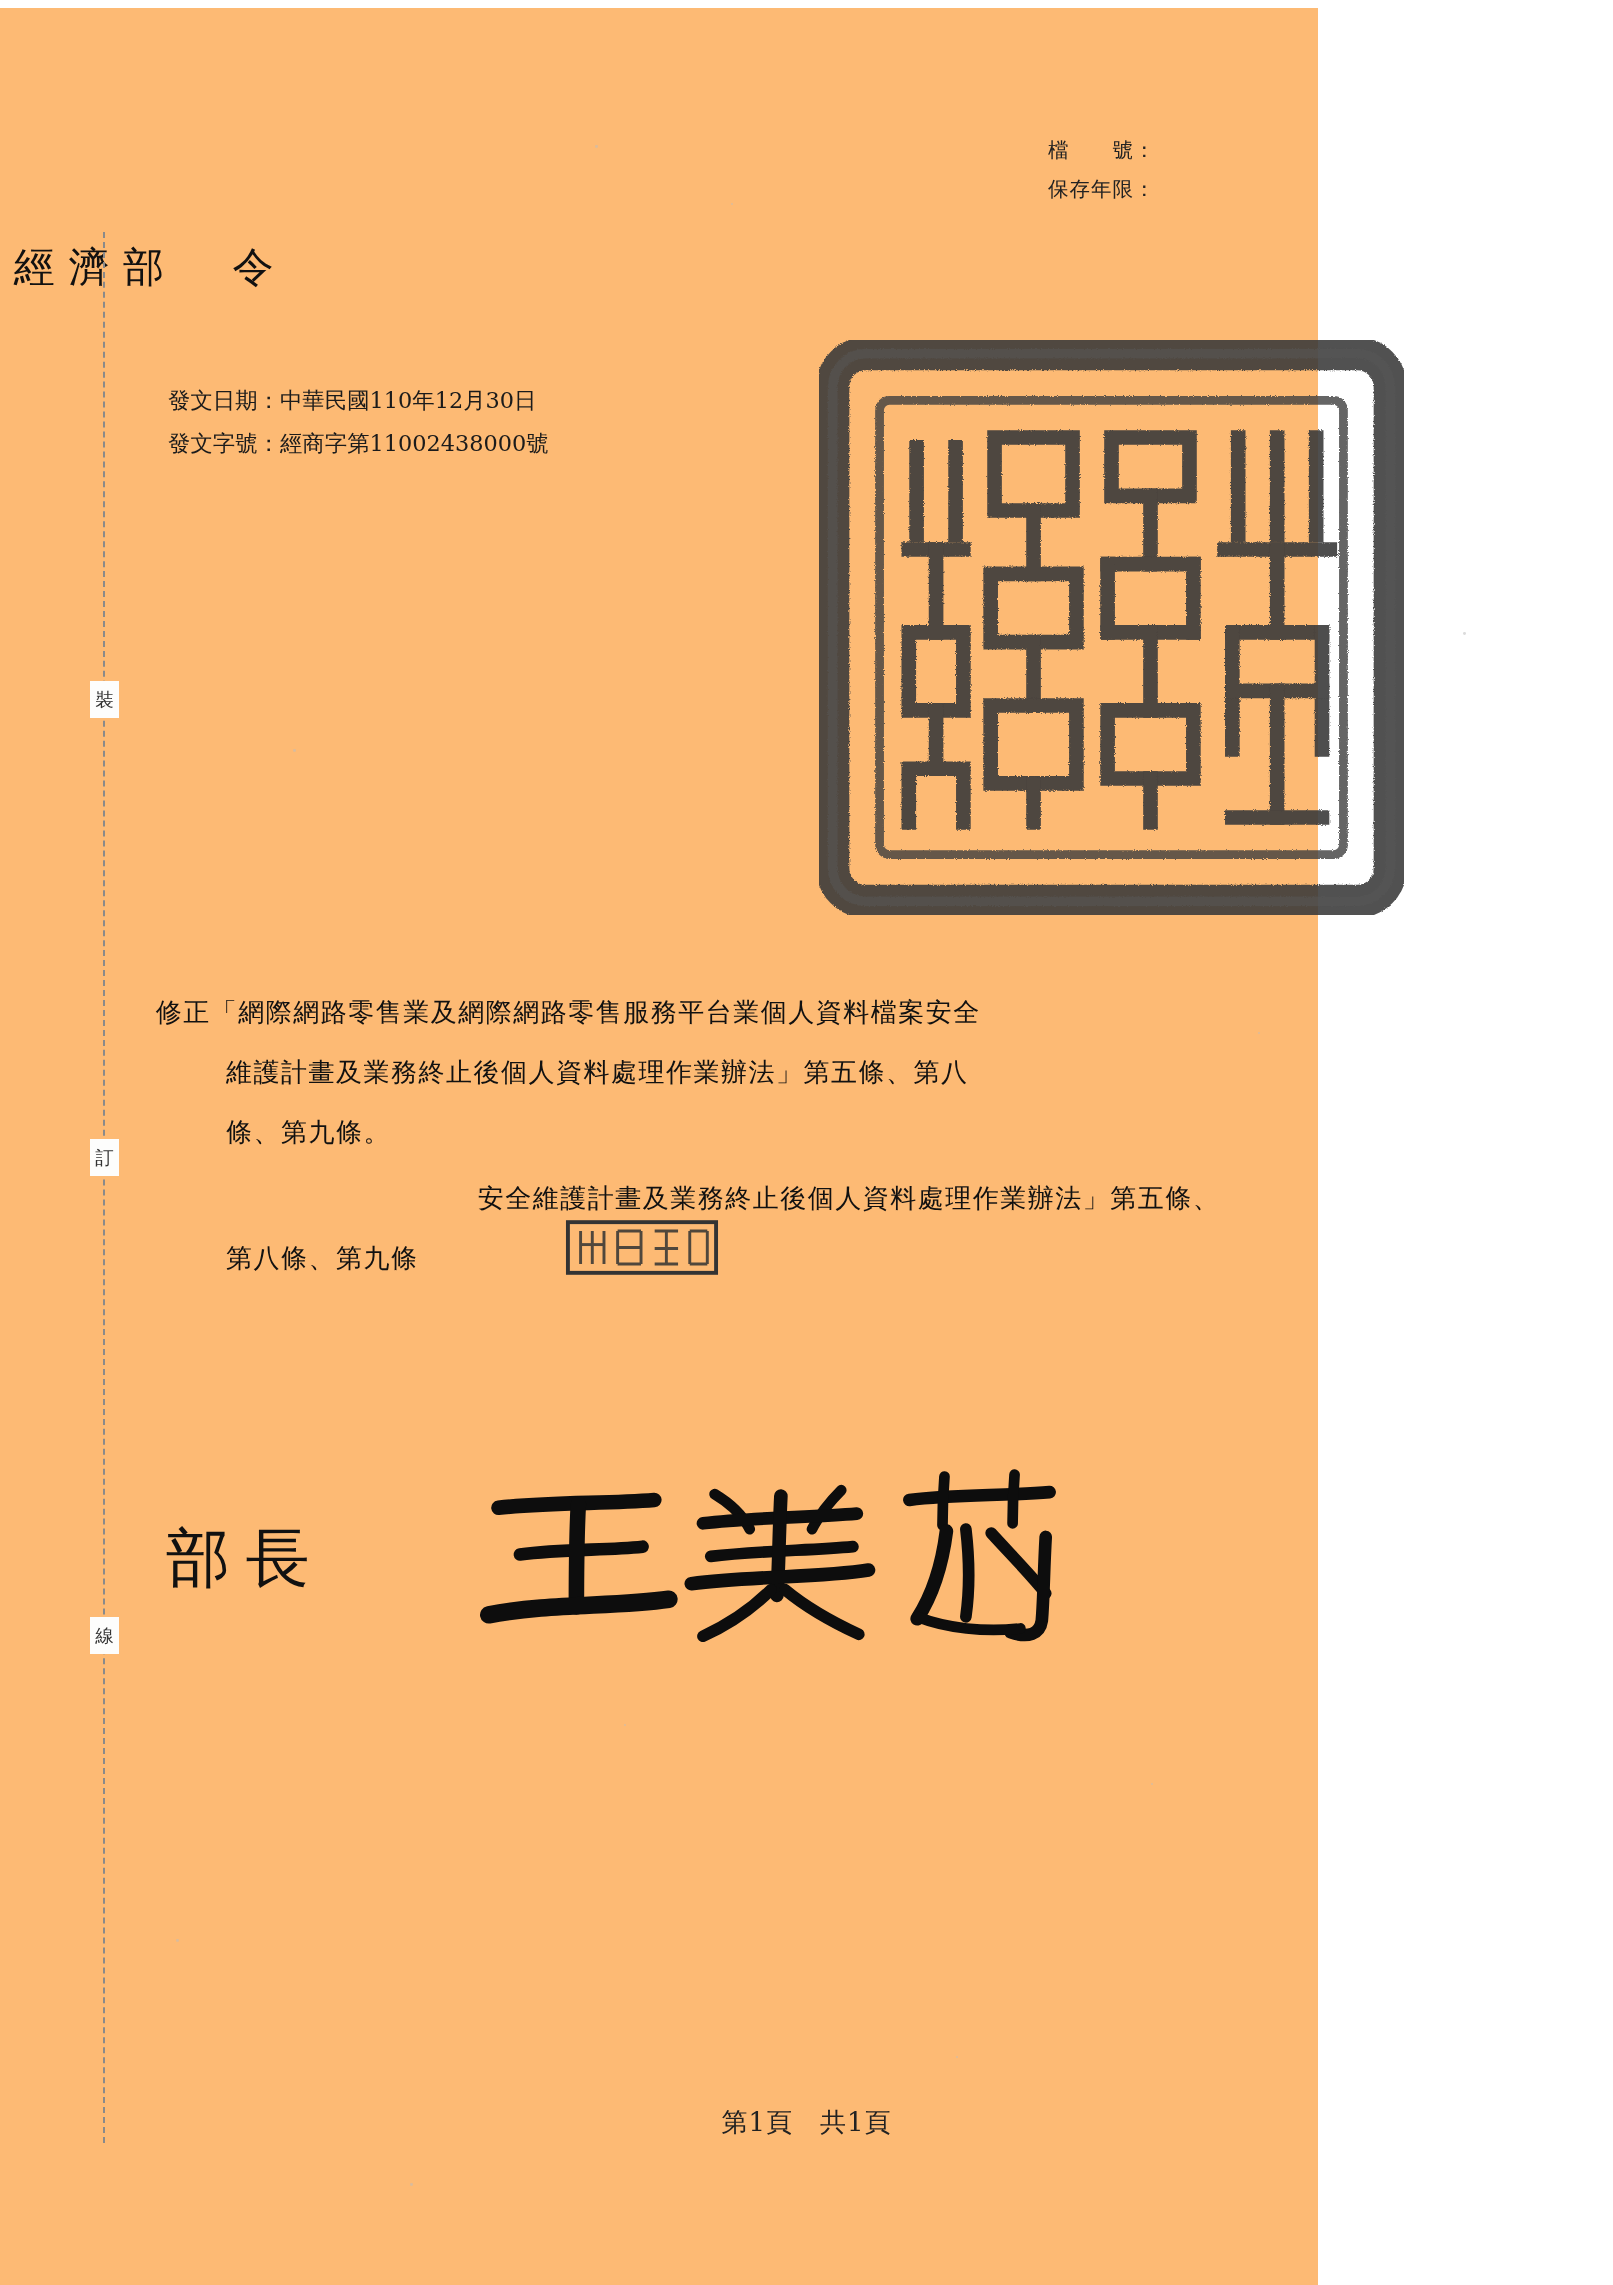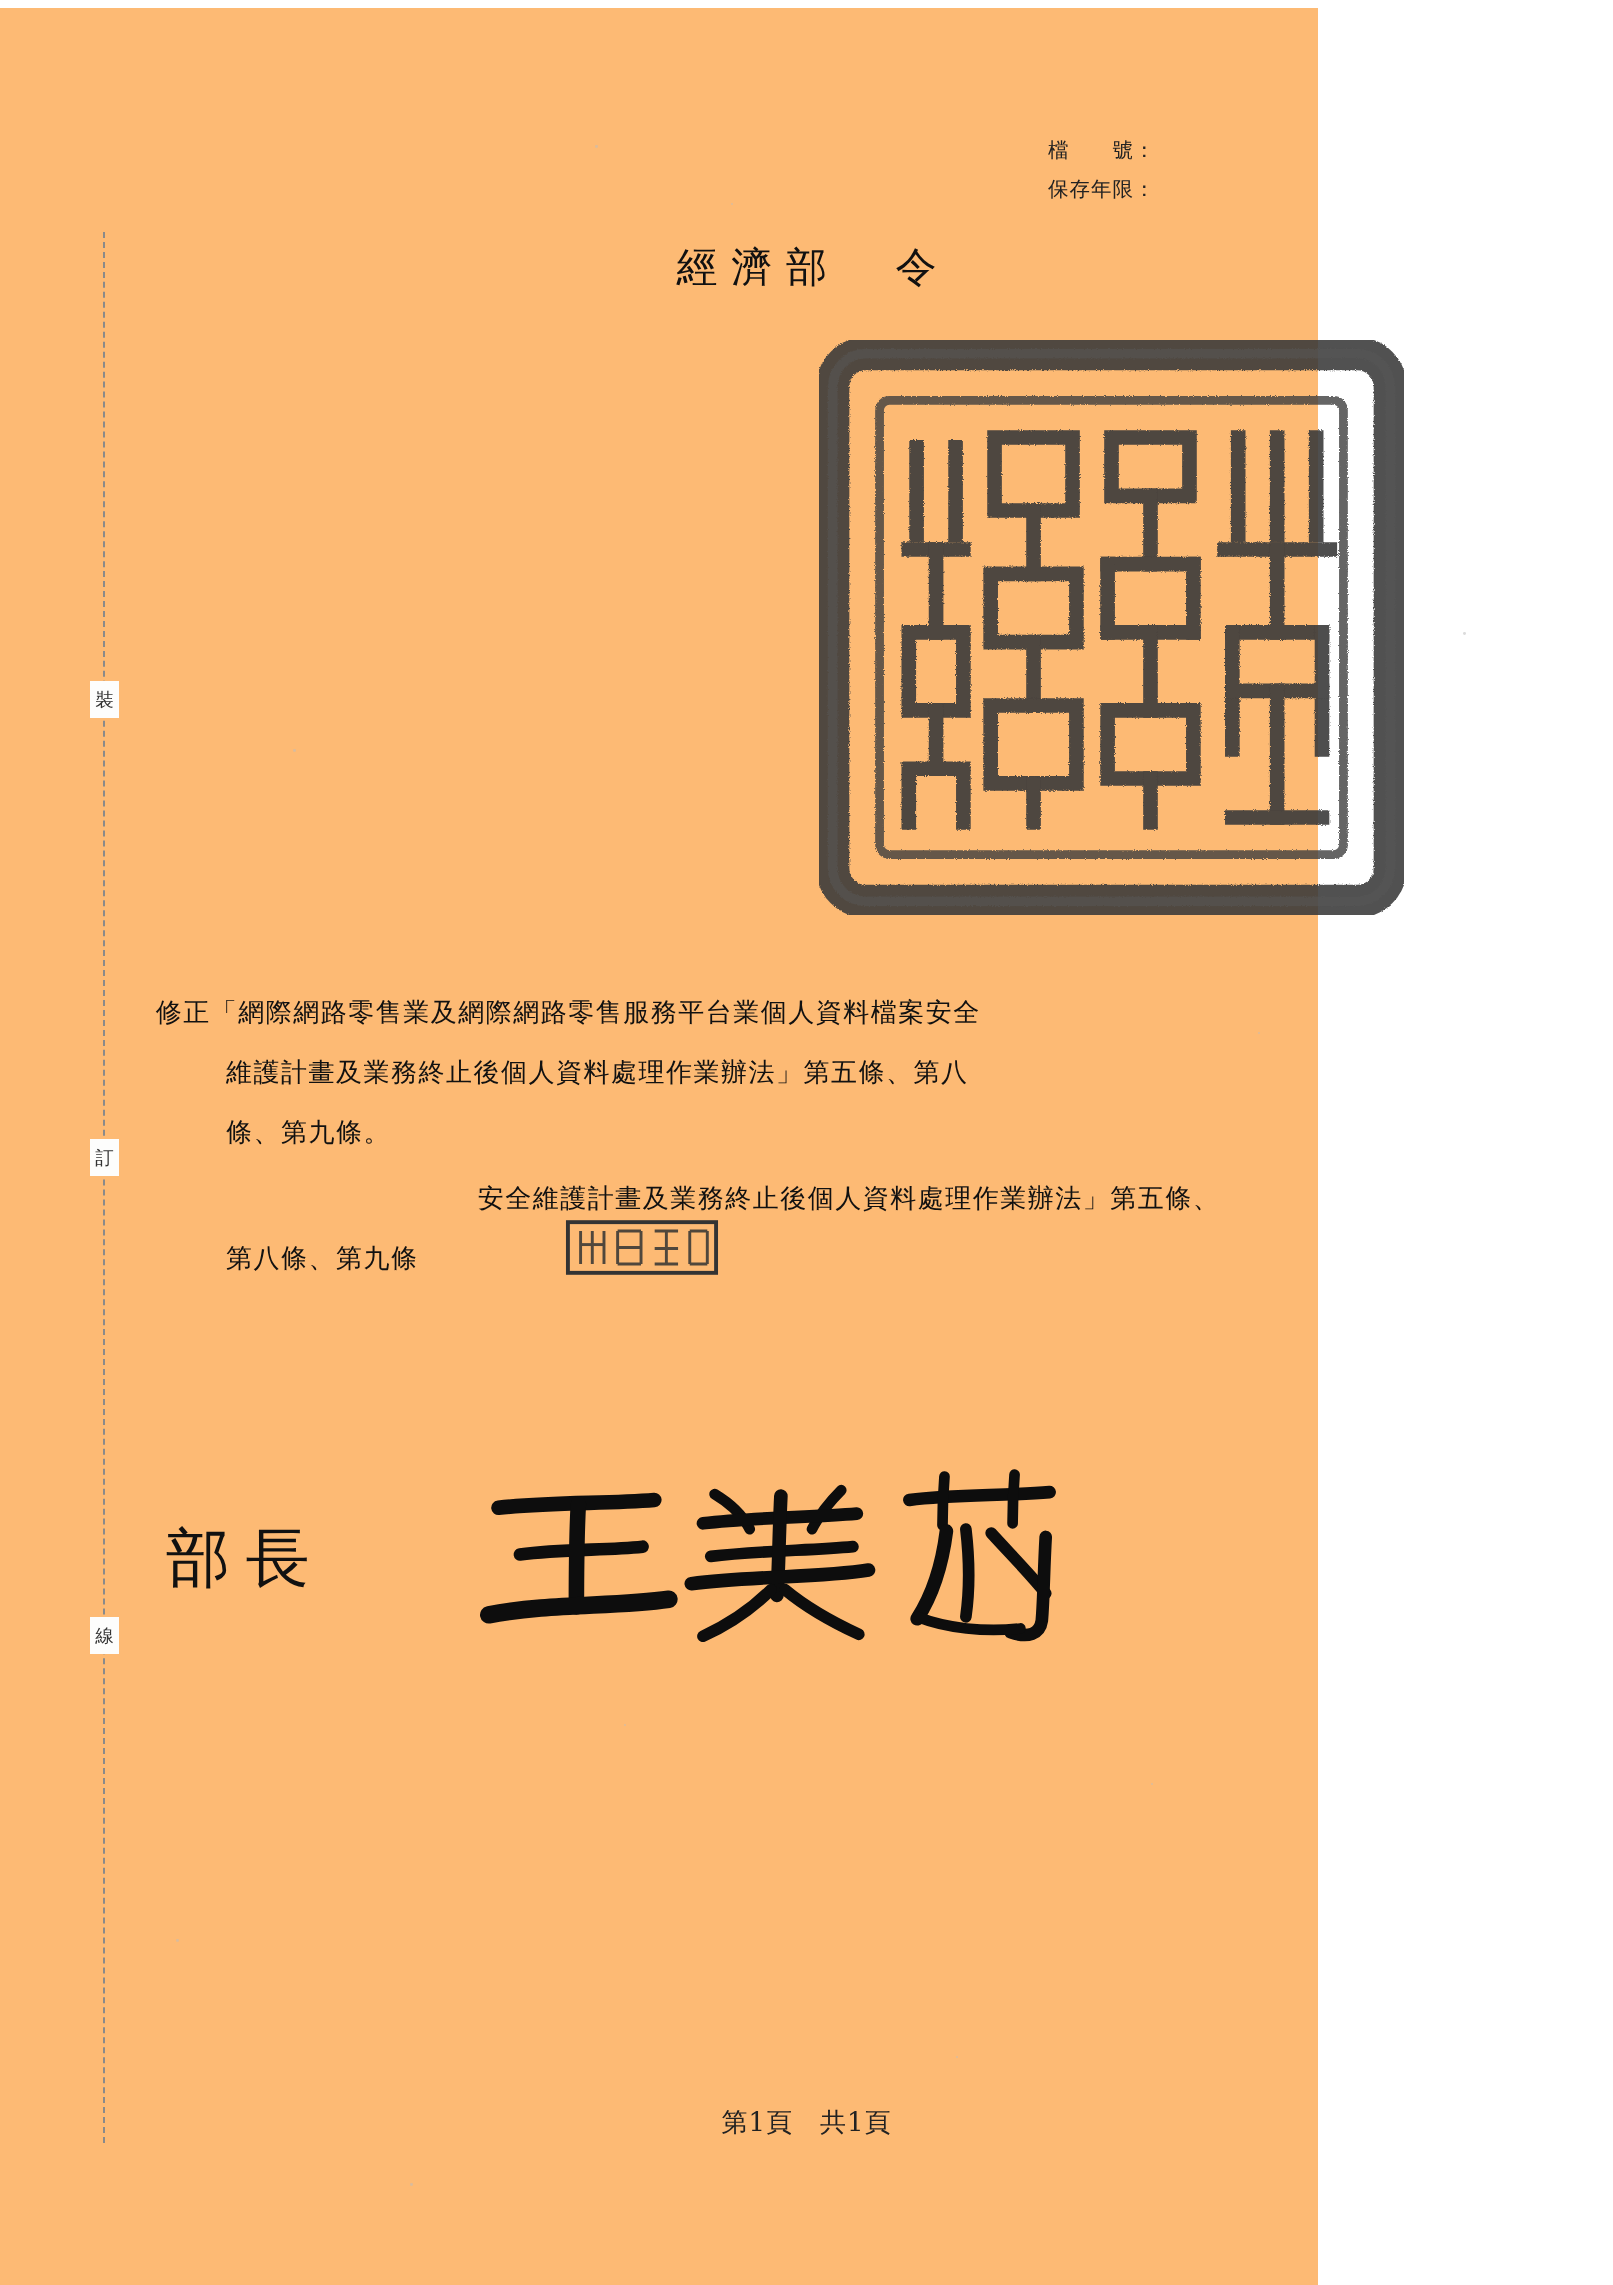--- a/index.html
+++ b/index.html
@@ -46,21 +46,21 @@
   .archive-line {
     white-space: pre;
   }
 
   
   .doc-title {
     position: absolute;
     left: 0;
     top: 232px;
     width: 1613px;
-    text-align: center;
+    text-align: left;
     font-size: 41px;
     letter-spacing: 13.7px;
     color: #111;
     font-family: "DejaVu Serif", "Liberation Serif", serif;
     text-indent: 13.7px;
   }
 
   
   .meta {
     position: absolute;
@@ -182,20 +182,24 @@
 
 <div class="page">
 
   <div class="archive-block">
     <div class="archive-line">檔　　號：</div>
     <div class="archive-line">保存年限：</div>
   </div>
 
   <div class="doc-title">經濟部　令</div>
 
+  <div class="meta">
+    <div>發文日期：中華民國110年12月30日</div>
+    <div>發文字號：經商字第11002438000號</div>
+  </div>
 
   <div class="seal">
     <svg viewBox="0 0 600 590" xmlns="http://www.w3.org/2000/svg">
       <defs>
         <filter id="rough">
           <feTurbulence type="fractalNoise" baseFrequency="0.9" numOctaves="3" result="n"></feTurbulence>
           <feDisplacementMap in="SourceGraphic" in2="n" scale="3" xChannelSelector="R" yChannelSelector="G"></feDisplacementMap>
         </filter>
       </defs>
       <g filter="url(#rough)">

